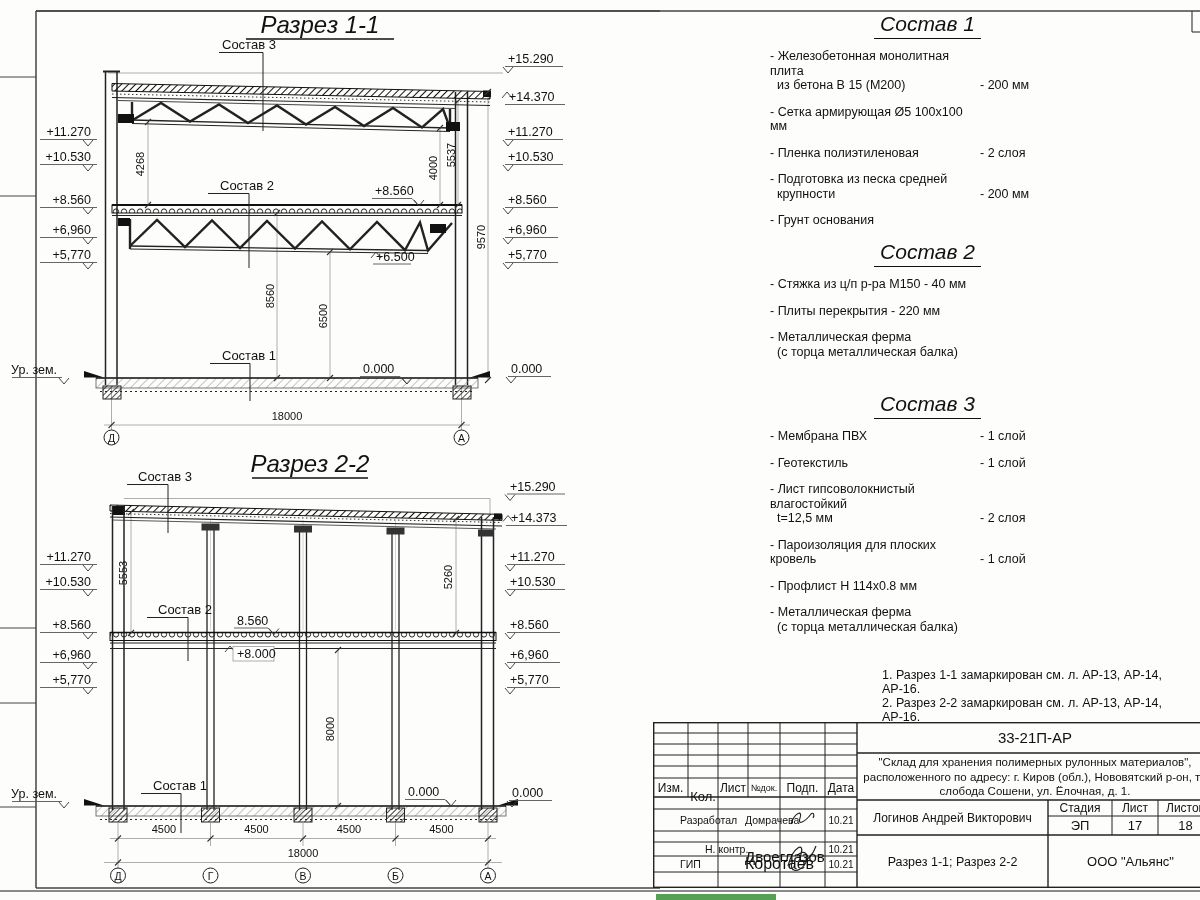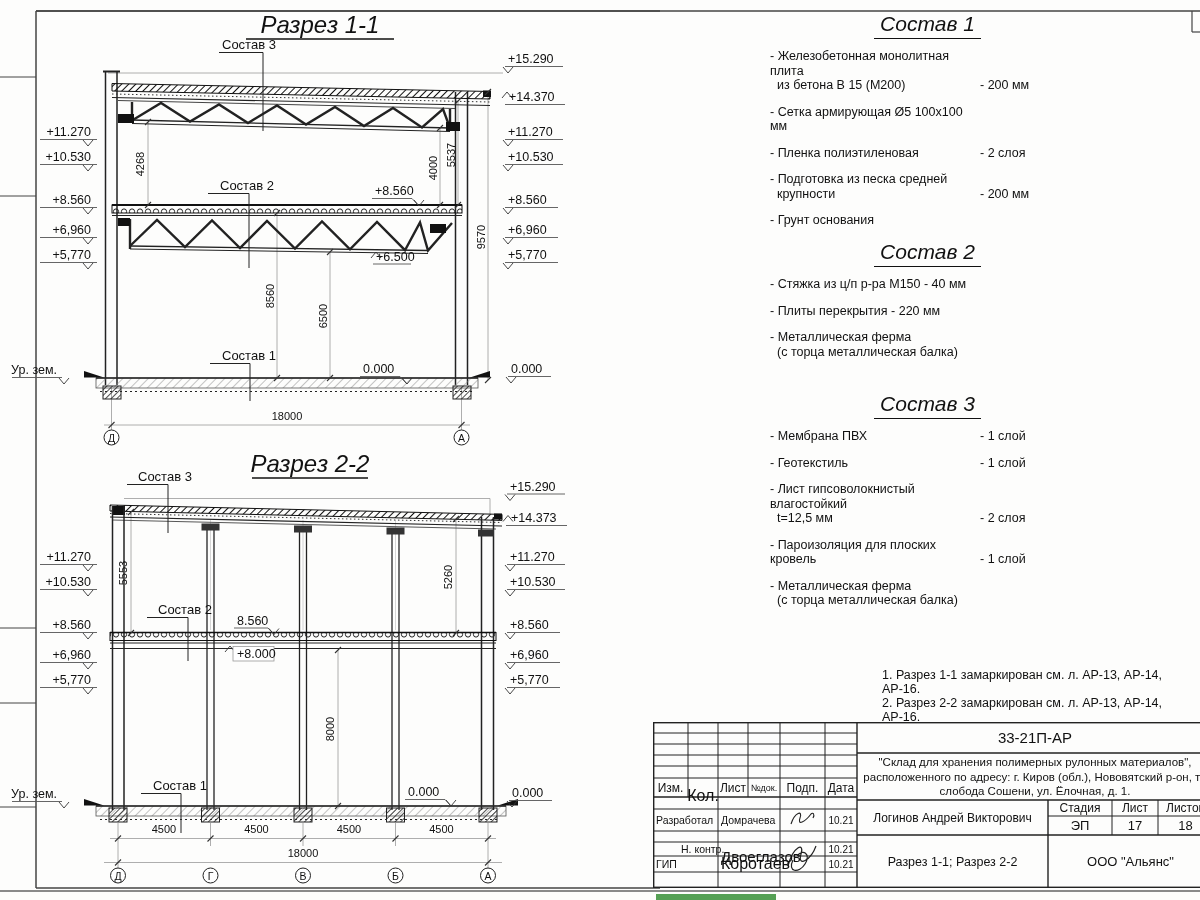--- a/index.html
+++ b/index.html
@@ -16,21 +16,21 @@
   .comp-head{text-align:center;margin-bottom:10px;}
   .comp-head span{display:inline-block;font-size:21px;font-style:italic;border-bottom:1.5px solid #111;padding:0 6px 2px 6px;}
   .comp-item{display:flex;margin-bottom:12px;font-size:12.5px;line-height:14.5px;}
   .comp-name{flex:1;}
   .comp-name .l2{padding-left:7px;}
   .comp-val{flex:0 0 105px;align-self:flex-end;}
   .notes{position:absolute;left:882px;top:668px;font-size:12.5px;line-height:14px;}
   
   #tb{position:absolute;left:653px;top:722px;width:560px;height:166px;}
   #tb .cell{position:absolute;display:flex;align-items:center;justify-content:center;text-align:center;}
-  #tb .left{justify-content:flex-start;text-align:left;}
+  #tb .left{justify-content:flex-start;text-align:left;padding-left:24px;}
   .bottombar{position:absolute;left:0;top:890px;width:1200px;height:1.5px;background:#8a8a8a;}
   .greenbar{position:absolute;left:656px;top:894px;width:120px;height:6px;}
 </style>
 </head>
 <body>
 
 <svg id="drawing" width="660" height="900" viewBox="0 0 660 900">
   <defs>
     <pattern id="hR" width="5" height="5" patternUnits="userSpaceOnUse" patternTransform="rotate(45)">
       <line x1="0" y1="0" x2="0" y2="5" stroke="#111" stroke-width="2"></line>
@@ -517,20 +517,27 @@
   </div>
   <div class="comp-item">
     <div class="comp-name">
         <div>- Пароизоляция для плоских кровель</div>
         <div class="l2"></div>
       </div>
     <div class="comp-val">- 1 слой</div>
   </div>
   <div class="comp-item">
     <div class="comp-name">
+        <div>- Профлист Н 114х0.8 мм</div>
+        <div class="l2"></div>
+      </div>
+    <div class="comp-val"></div>
+  </div>
+  <div class="comp-item">
+    <div class="comp-name">
         <div>- Металлическая ферма</div>
         <div class="l2">(с торца металлическая балка)</div>
       </div>
     <div class="comp-val"></div>
   </div>
 </div>
 
 <div class="notes">
   <div>1. Разрез 1-1 замаркирован см. л. АР-13, АР-14, АР-16.</div>
   <div>2. Разрез 2-2 замаркирован см. л. АР-13, АР-14, АР-16.</div>
@@ -571,21 +578,21 @@
       <line x1="395" y1="78" x2="395" y2="166" stroke-width="1.4"></line>
       <line x1="459" y1="78" x2="459" y2="113"></line>
         <line x1="505" y1="78" x2="505" y2="113"></line>
     </g>
 
     <path d="M138,102 C142,90 150,88 147,96 C144,104 152,100 158,92 C160,90 162,92 160,96" fill="none" stroke="#222" stroke-width="1.1"></path>
     <path d="M135,144 C140,124 152,120 148,132 C144,146 158,138 163,124 M140,138 C134,150 146,152 152,142 C158,132 150,126 144,134" fill="none" stroke="#222" stroke-width="1.2"></path>
   </svg>
 
   <div class="cell" style="left:0;top:56px;width:35px;height:19px;font-size:12px;">Изм.</div>
-  <div class="cell" style="left:35px;top:56px;width:30px;height:36px;font-size:16px;">Кол.</div>
+  <div class="cell" style="left:35px;top:56px;width:30px;height:36px;font-size:13px;">Кол.</div>
   <div class="cell" style="left:65px;top:56px;width:30px;height:19px;font-size:12px;">Лист</div>
   <div class="cell" style="left:95px;top:56px;width:32px;height:19px;font-size:9px;">№док.</div>
   <div class="cell" style="left:127px;top:56px;width:45px;height:19px;font-size:12px;">Подп.</div>
   <div class="cell" style="left:172px;top:56px;width:32px;height:19px;font-size:12px;">Дата</div>
 
   <div class="cell left" style="left:3px;top:87px;width:62px;height:22px;font-size:10.5px;">Разработал</div>
   <div class="cell left" style="left:68px;top:87px;width:59px;height:22px;font-size:10.5px;">Домрачева</div>
   <div class="cell" style="left:172px;top:87px;width:32px;height:22px;font-size:10px;">10.21</div>
   <div class="cell left" style="left:3px;top:120px;width:62px;height:14px;font-size:10.5px;margin-left:25px;">Н. контр.</div>
   <div class="cell left" style="left:68px;top:120px;width:59px;height:28px;font-size:15px;">Двоеглазов</div>

